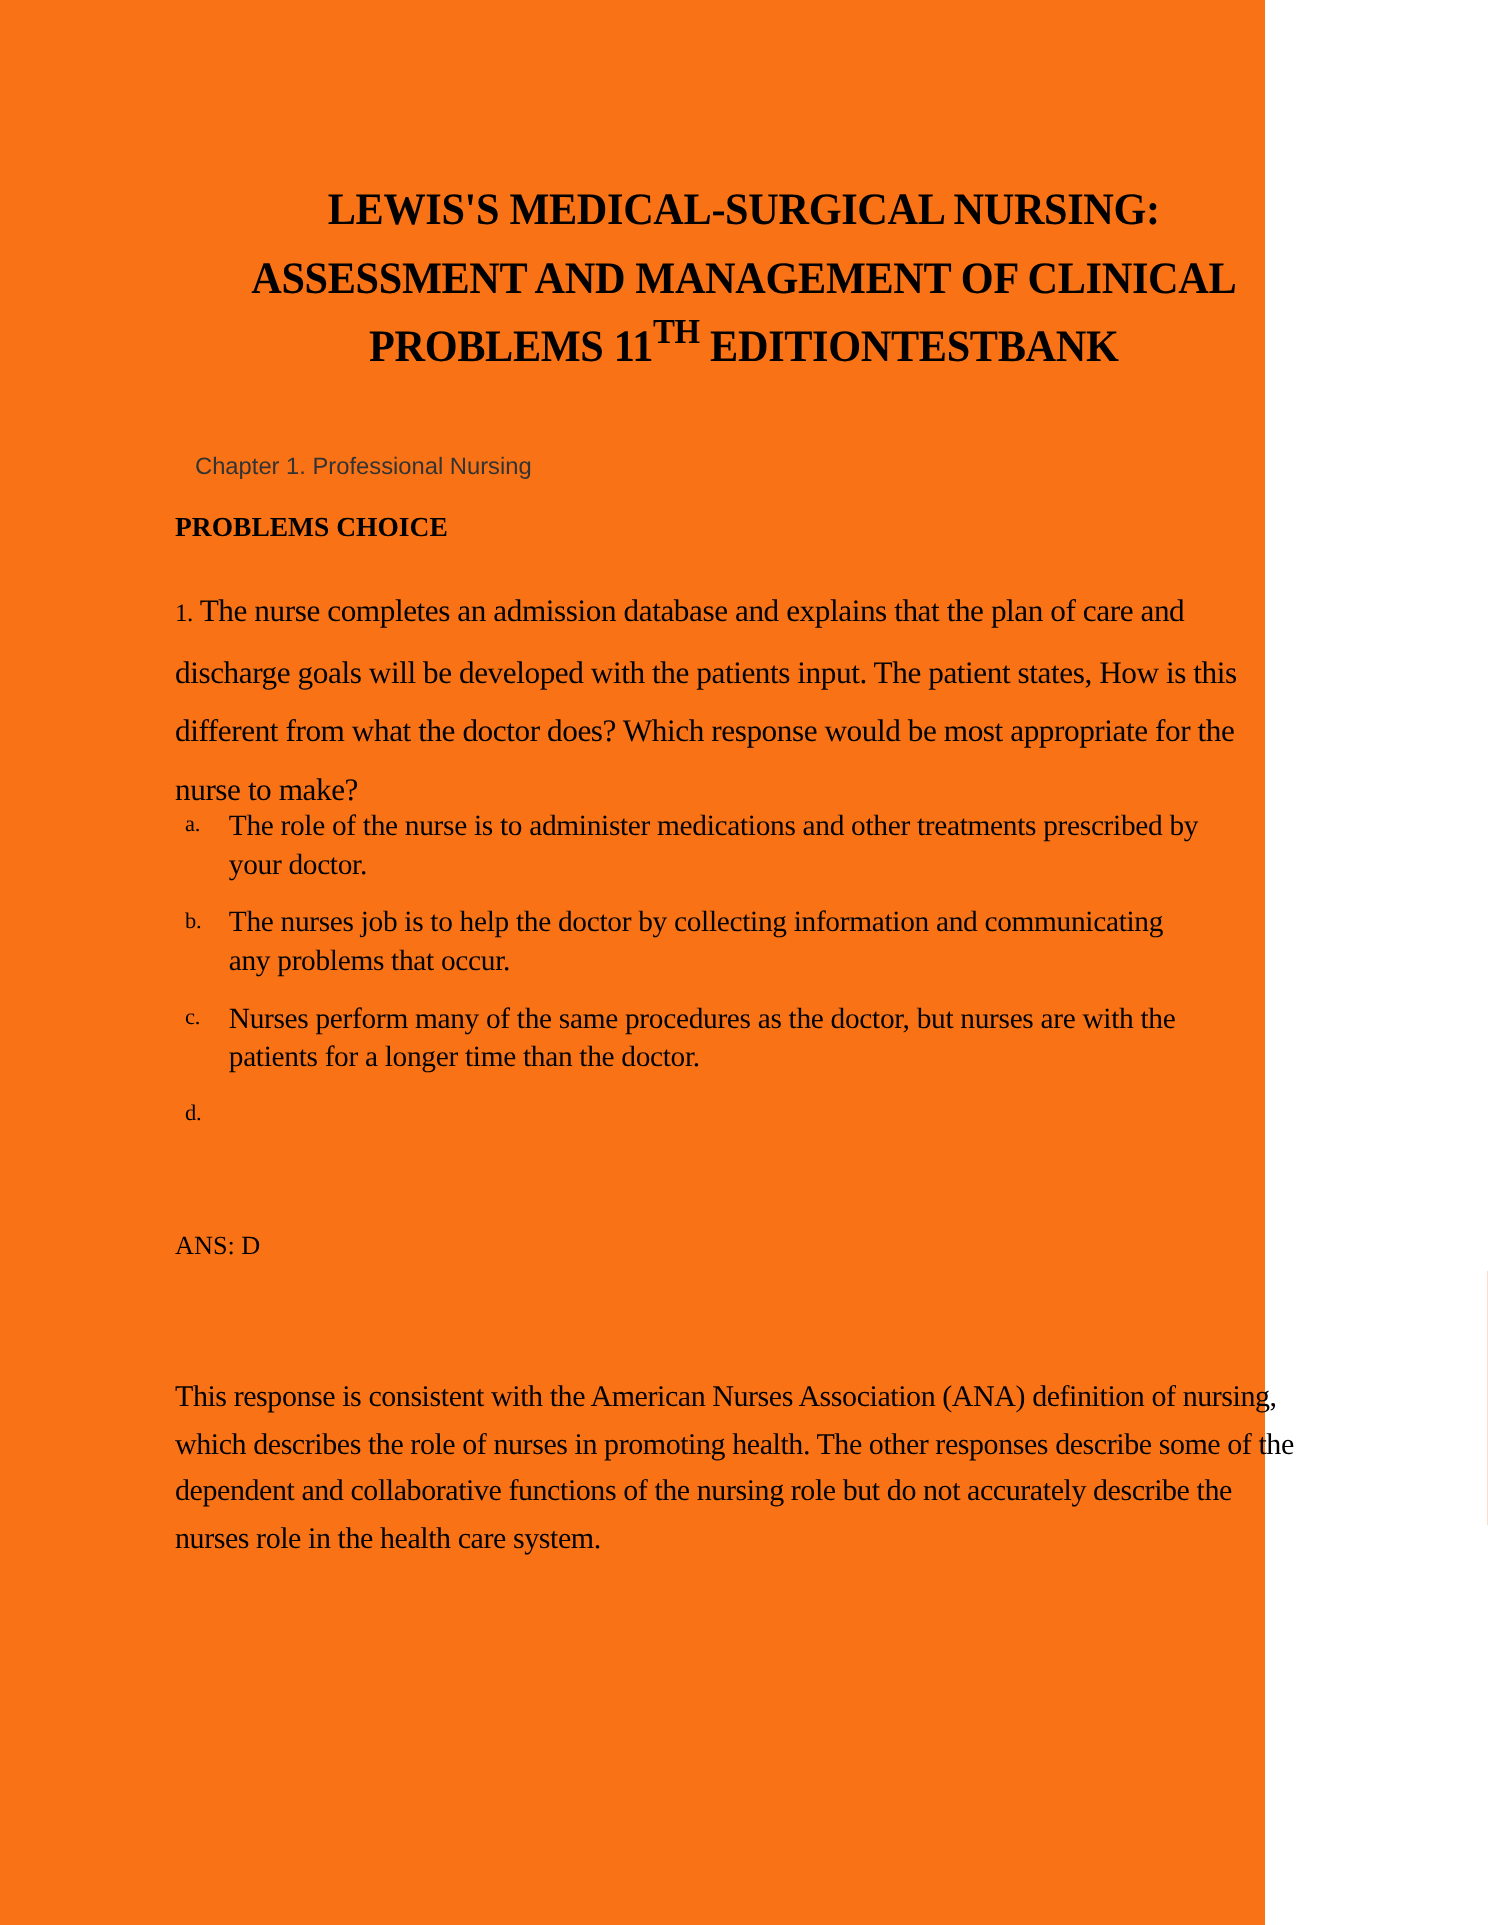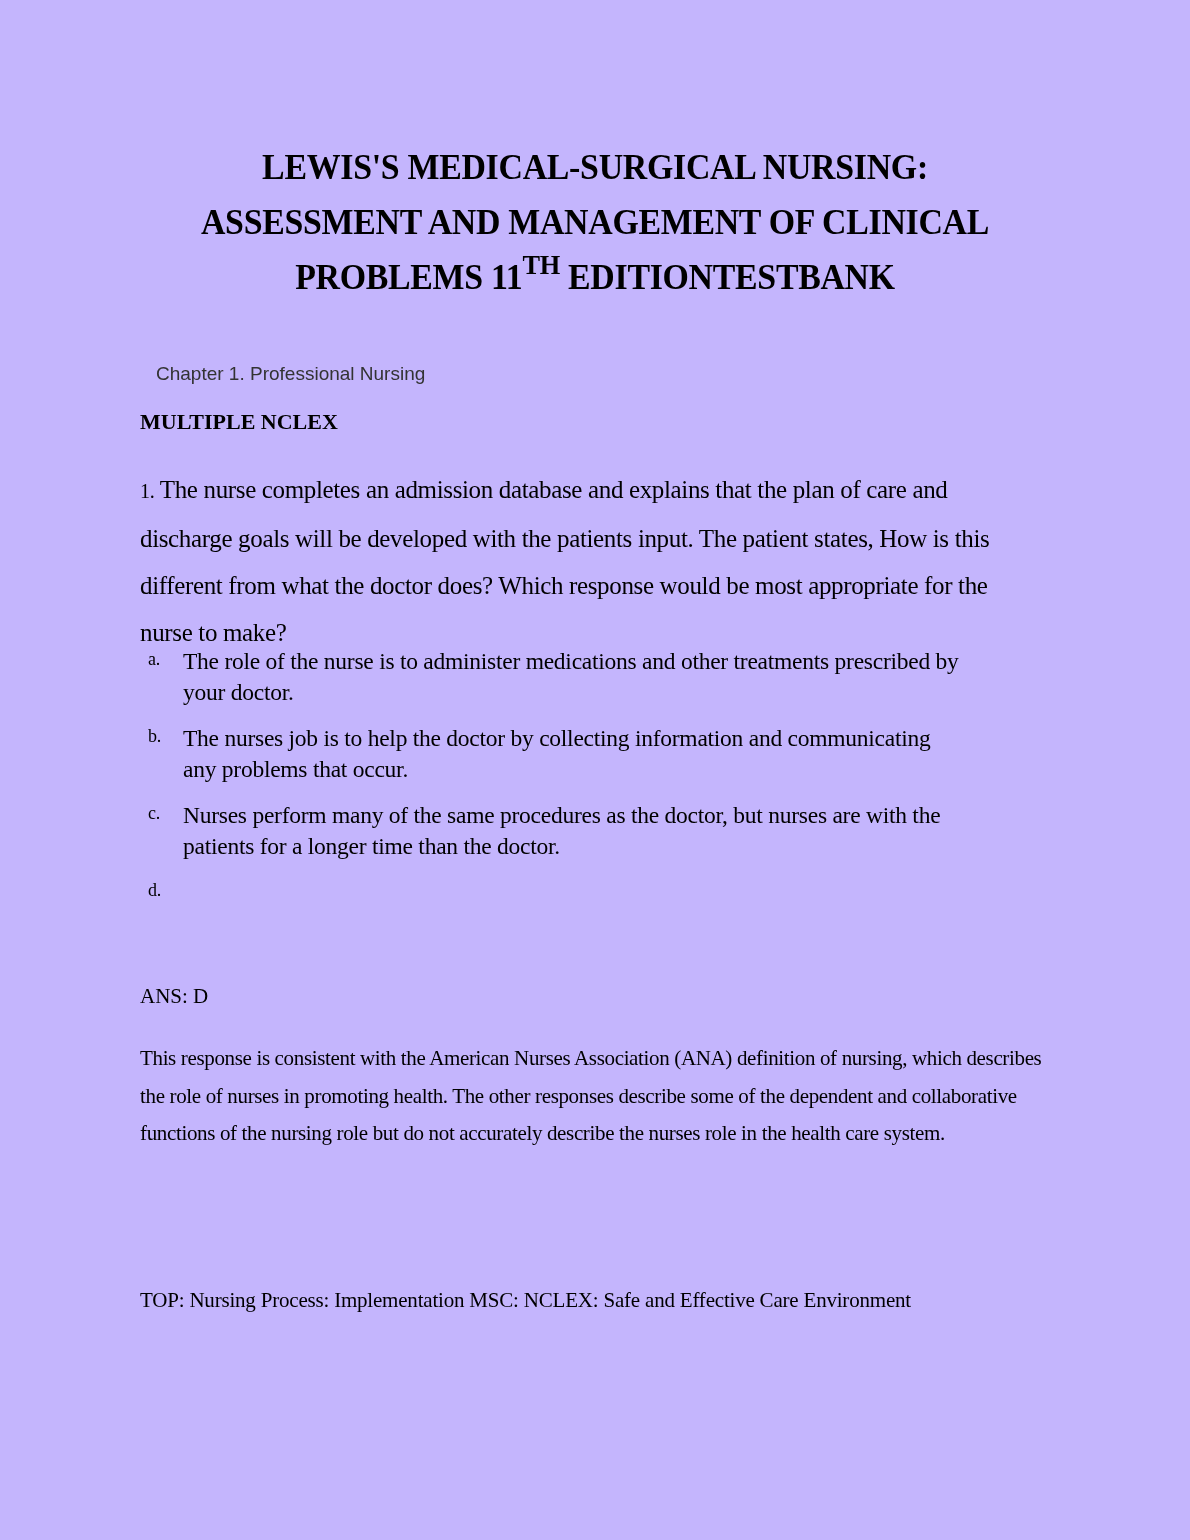--- a/index.html
+++ b/index.html
@@ -11,23 +11,23 @@
       width: 1190px;
       height: 1540px;
       position: relative;
       overflow: hidden;
       color: #000000;
       font-family: "Liberation Serif", serif;
     }
     .page {
       position: absolute;
       left: 0; top: 0;
-      width: 1190px;
+      width: 1012px;
       height: 1540px;
-      background: #c4b5fd;
+      background: #f97316;
     }
     .title {
       position: absolute;
       left: 0;
       width: 1190px;
       top: 140px;
       text-align: center;
       font-family: "Liberation Serif", serif;
       font-weight: bold;
       font-size: 36px;
@@ -100,23 +100,23 @@
     .answer {
       position: absolute;
       left: 140px;
       top: 984px;
       font-size: 21px;
       margin: 0;
     }
     .rationale {
       position: absolute;
       left: 140px;
-      top: 1040px;
+      top: 1100px;
       width: 905px;
-      font-size: 21px;
+      font-size: 24px;
       line-height: 37.5px;
       margin: 0;
       letter-spacing: -0.35px;
     }
     .dif {
       position: absolute;
       left: 140px;
       top: 1223px;
       font-size: 21px;
       margin: 0;
@@ -137,21 +137,21 @@
 <div class="page">
 
   <h1 class="title">
     <span class="line">LEWIS'S MEDICAL-SURGICAL NURSING:</span>
     <span class="line">ASSESSMENT AND MANAGEMENT OF CLINICAL</span>
     <span class="line"><span>PROBLEMS 11</span><sup>TH</sup><span> EDITIONTESTBANK</span></span>
   </h1>
 
   <p class="chapter">Chapter 1. Professional Nursing</p>
 
-  <p class="section-heading">MULTIPLE NCLEX</p>
+  <p class="section-heading">PROBLEMS CHOICE</p>
 
   <p class="question"><span class="qnum">1.</span><span> The nurse completes an admission database and explains that the plan of care and discharge goals will be developed with the patients input. The patient states, How is this different from what the doctor does? Which response would be most appropriate for the nurse to make?</span></p>
 
   <ul class="options">
     <li class="option">
       <span class="letter">a.</span>
       <span>The role of the nurse is to administer medications and other treatments prescribed by your doctor.</span>
     </li>
     <li class="option">
       <span class="letter">b.</span>
@@ -164,15 +164,14 @@
     <li class="option">
       <span class="letter">d.</span>
     </li>
   </ul>
 
   <p class="answer">ANS: D</p>
 
   <p class="rationale">This response is consistent with the American Nurses Association (ANA) definition of nursing, which describes the role of nurses in promoting health. The other responses describe some of the dependent and collaborative functions of the nursing role but do not accurately describe the nurses role in the health care system.</p>
 
 
-  <p class="top-line">TOP: Nursing Process: Implementation MSC: NCLEX: Safe and Effective Care Environment</p>
 
 </div>
 
 </body></html>

